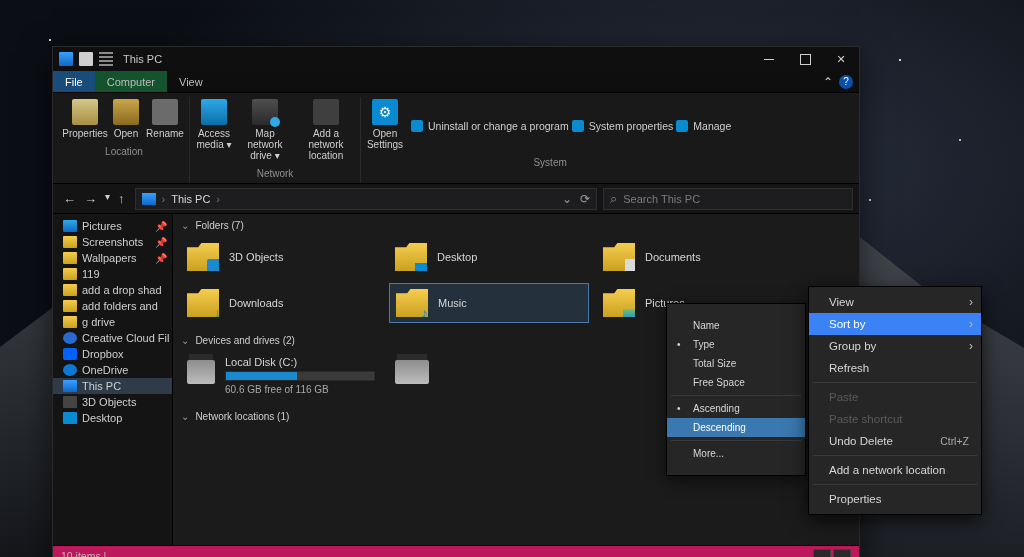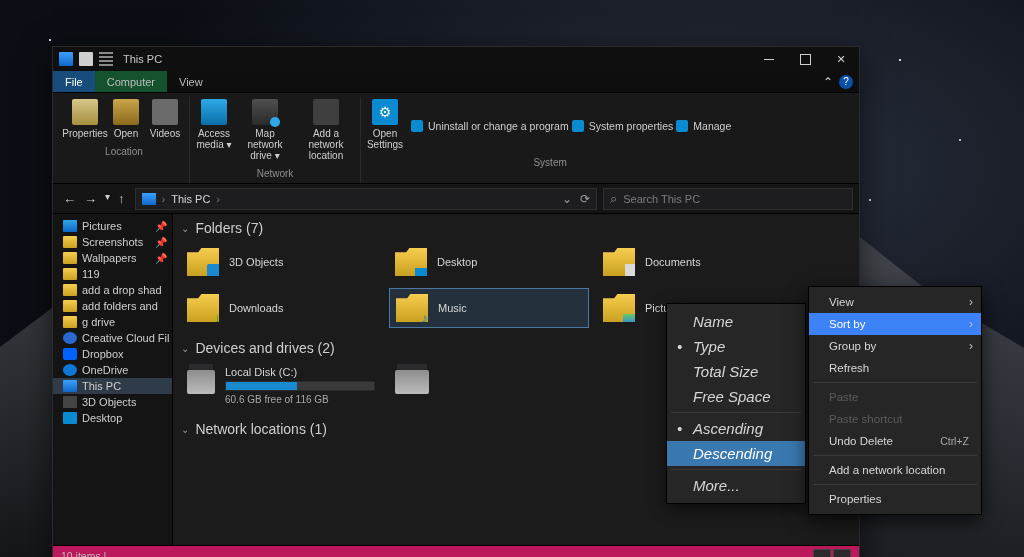--- a/index.html
+++ b/index.html
@@ -105,21 +105,21 @@
   .ic-fold { background:linear-gradient(#f7cd4f,#caa020); }
   .ic-pic { background:linear-gradient(#2fa8e8,#0f68c8); }
   .ic-cloud { background:#2a6ad0; border-radius:50%; }
   .ic-drop { background:#0061ff; border-radius:2px; }
   .ic-onedrive { background:#0f78d4; border-radius:50%; }
   .ic-pcside { background:linear-gradient(#3aa0ff,#0f68c8); }
   .ic-3d { background:#444; }
   .ic-desk { background:#0a8ad0; }
 
   .content { flex:1; background:#1b1b1c; position:relative; overflow:hidden; }
-  .section-hdr { padding:6px 8px; color:#cfcfcf; font-size:14px; display:flex; align-items:center; gap:6px; }
+  .section-hdr { padding:6px 8px; color:#cfcfcf; font-size:10px; display:flex; align-items:center; gap:6px; }
   .section-hdr::before { content:"⌄"; color:#999; font-size:10px; }
   .folder-grid { display:grid; grid-template-columns: repeat(3, 200px); gap:6px 8px; padding:0 8px 6px; }
   .folder-item { display:flex; align-items:center; gap:10px; height:40px; padding:3px 6px; color:#d6d6d6; }
   .folder-item.sel { border:1px solid #4a78a4; background:#24303c; }
   .fic { width:32px; height:28px; flex:none; position:relative; }
   .fic-folder { background:linear-gradient(#f7cd4f,#caa020); clip-path: polygon(0 15%,35% 15%,45% 0,100% 0,100% 100%,0 100%); }
   .fic-3d::after{content:"";position:absolute;right:-2px;bottom:-2px;width:14px;height:14px;background:#1a8ad0;border-radius:2px;}
   .fic-dl::after{content:"↓";position:absolute;right:-2px;bottom:-4px;color:#1fa81f;font-weight:bold;font-size:14px;}
   .fic-music::after{content:"♪";position:absolute;right:0;bottom:-4px;color:#1a8ad0;font-size:14px;}
   .fic-pic::after{content:"";position:absolute;right:-2px;bottom:-2px;width:14px;height:10px;background:linear-gradient(#6ac86a,#2a8ad0);}
@@ -137,21 +137,21 @@
   .drive-sub { font-size:10px; color:#a8a8a8; }
 
   .statusbar { height:20px; background:#be185d; border-top:1px solid #000; display:flex; align-items:center; padding:8px 8px; font-size:10.5px; color:#bcbcbc; }
   .sb-right { margin-left:auto; display:flex; gap:2px; }
   .view-ic { width:18px; height:14px; background:#2a2a2c; border:1px solid #444; }
 
   
   .submenu {
     position:absolute; left:666px; top:303px; width:140px;
     background:#262626; border:1px solid #000; box-shadow:0 4px 14px rgba(0,0,0,.6);
-    color:#d6d6d6; font-size:15px; padding:5px 0;font-style:italic;
+    color:#d6d6d6; font-size:10px; padding:12px 0;
   }
   .sm-item { padding:4px 12px 4px 26px; position:relative; }
   .sm-item.sel::before { content:"•"; position:absolute; left:10px; }
   .sm-item.hover { background:#3a78b0; color:#fff; }
   .sm-sep { height:1px; background:#3a3a3a; margin:3px 4px; }
 
   
   .ctxmenu {
     position:absolute; left:808px; top:286px; width:174px;
     background:#262626; border:1px solid #000; box-shadow:0 6px 18px rgba(0,0,0,.7);
@@ -203,21 +203,21 @@
         <div class="rbtn">
             <div class="icon icon-properties"></div>
             <span>Properties</span>
           </div>
         <div class="rbtn" style="width:34px">
             <div class="icon icon-open"></div>
             <span>Open</span>
           </div>
         <div class="rbtn" style="width:40px">
             <div class="icon icon-rename"></div>
-            <span>Videos</span>
+            <span>Rename</span>
           </div>
       </div>
       <div class="rgroup-label">Location</div>
     </div>
     <div class="rgroup">
       <div class="rgroup-btns">
         <div class="rbtn" style="width:40px">
             <div class="icon icon-access"></div>
             <span>Access media ▾</span>
           </div>

